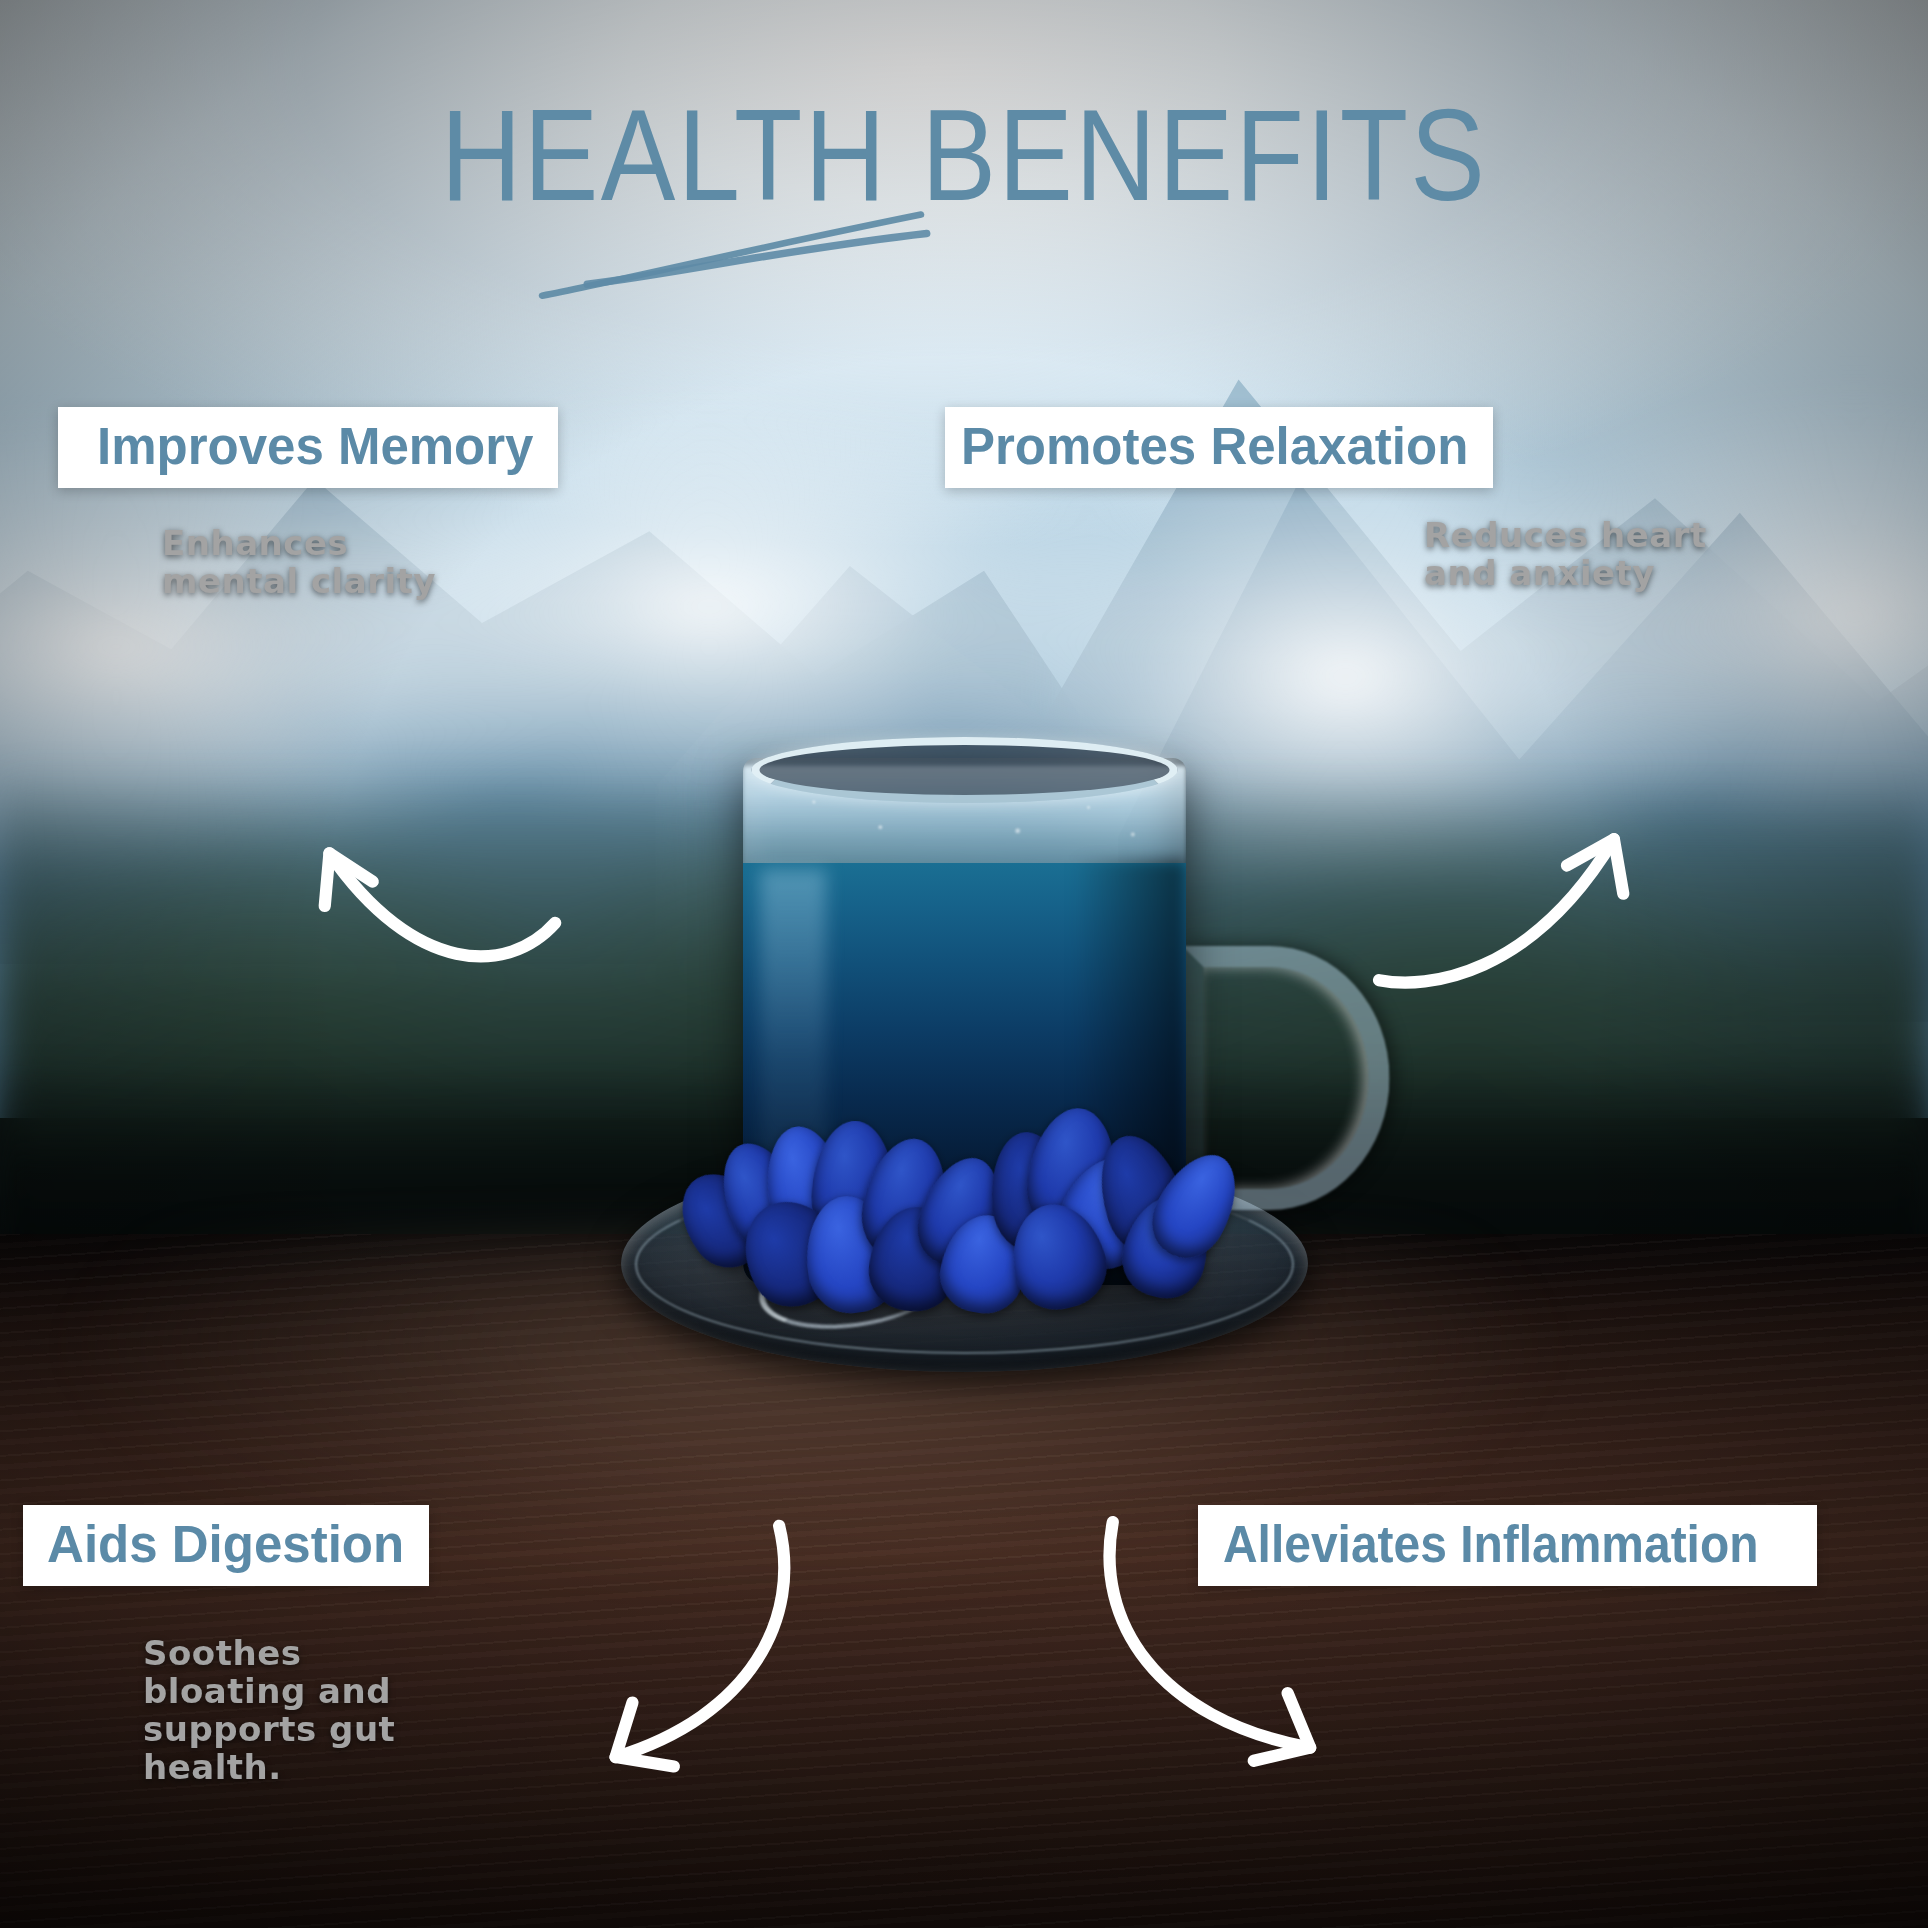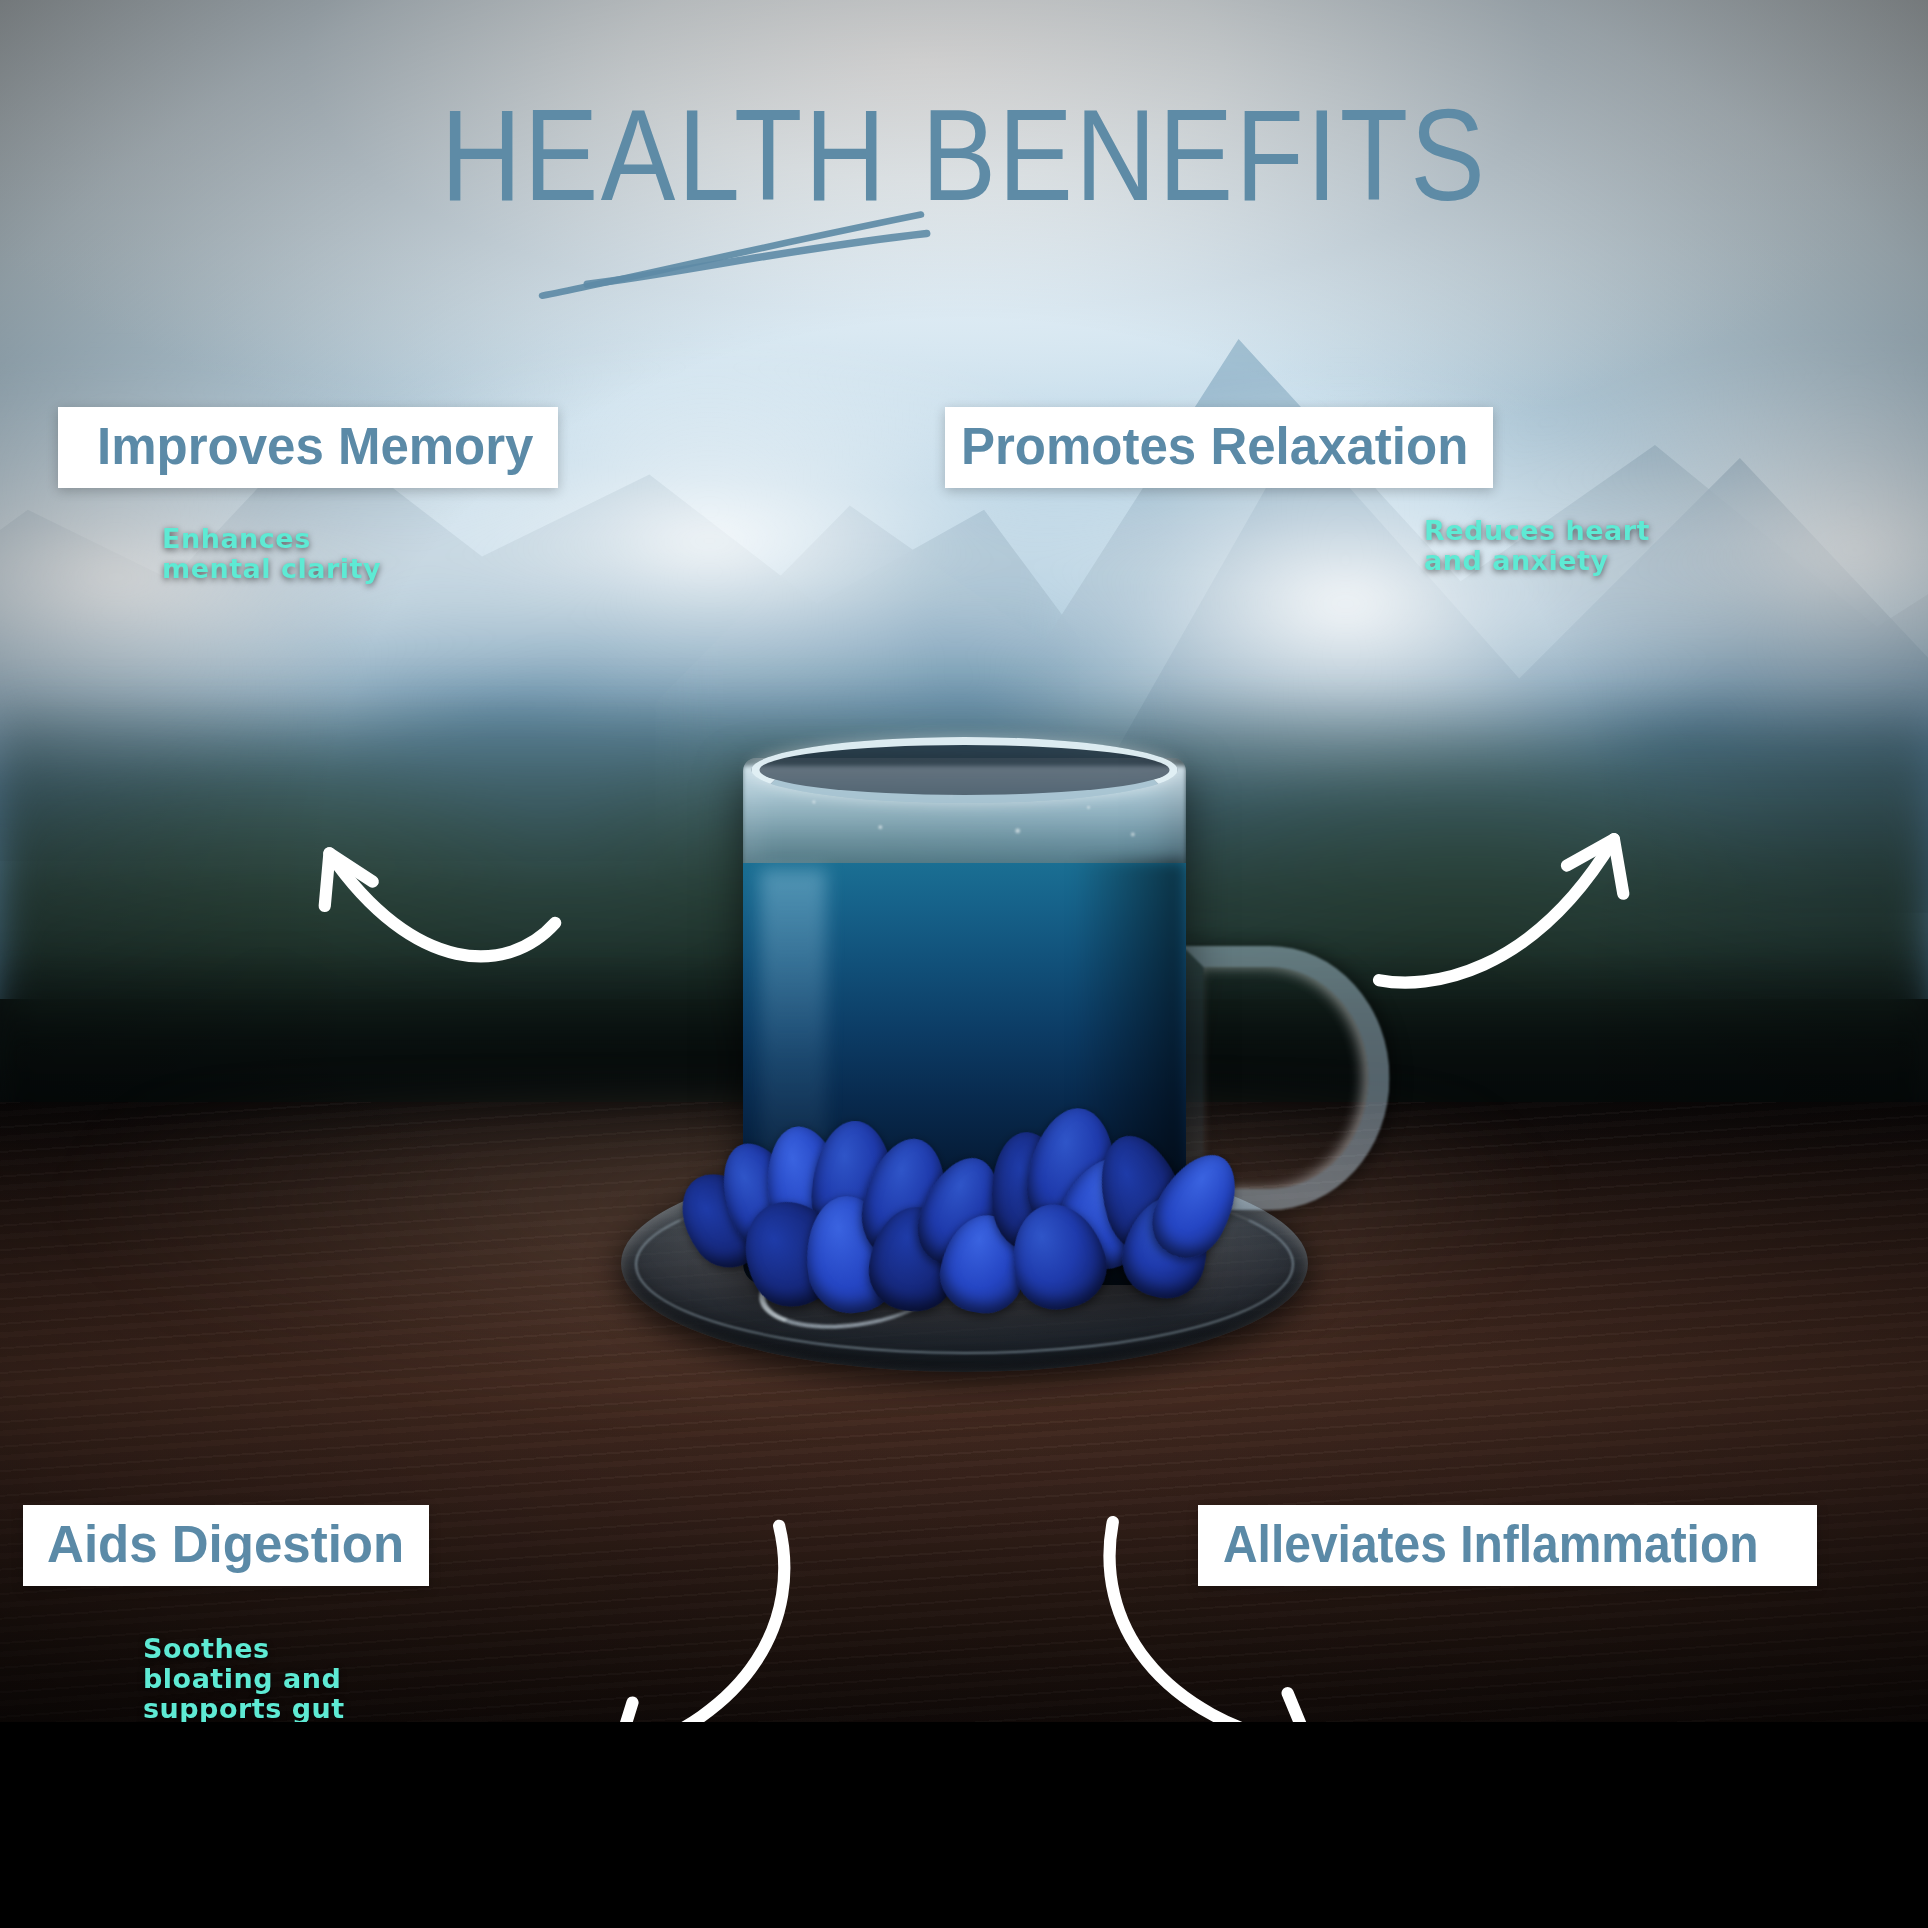--- a/index.html
+++ b/index.html
@@ -6,21 +6,21 @@
   html, body {
     width: 1928px; height: 1928px;
     background: #000;
     font-family: "Liberation Sans", sans-serif;
     overflow: hidden;
   }
 
   #poster {
     position: relative;
     width: 1928px;
-    height: 1722px;
+    height: 1928px;
     overflow: hidden;
     background: #06080c;
   }
 
   
   .photo { position: absolute; inset: 0; overflow: hidden; }
 
   
   .sky {
     position: absolute;
@@ -350,24 +350,24 @@
   #label-relaxation  { left: 945px; top: 407px; padding-left: 16px; }
   #label-digestion   { left: 22.6px;  top: 1505px; }
   #label-inflammation{ left: 1198px; top: 1505px; }
   #label-inflammation span { transform: scaleX(.94); transform-origin: 0 50%; }
 
   
   .hand {
     position: absolute;
     font-family: "DejaVu Sans", sans-serif;
     font-weight: 700;
-    font-size: 27px;
+    font-size: 34px;
     line-height: 1.12;
     letter-spacing: 0.5px;
-    color: #5eead4;
+    color: #a3a3a3;
     text-shadow: 0 1.9px 6.6px rgba(0,0,0,.55);
     white-space: pre-line;
   }
   #cap-memory      { left: 162px;  top: 524px; }
   #cap-relaxation  { left: 1424px; top: 516px; text-align: left; }
   #cap-digestion   { left: 143px;  top: 1634px; }
   #cap-inflammation{ left: 1466px; top: 1650px; }
 
   
   .arrow { position: absolute; pointer-events: none; }

